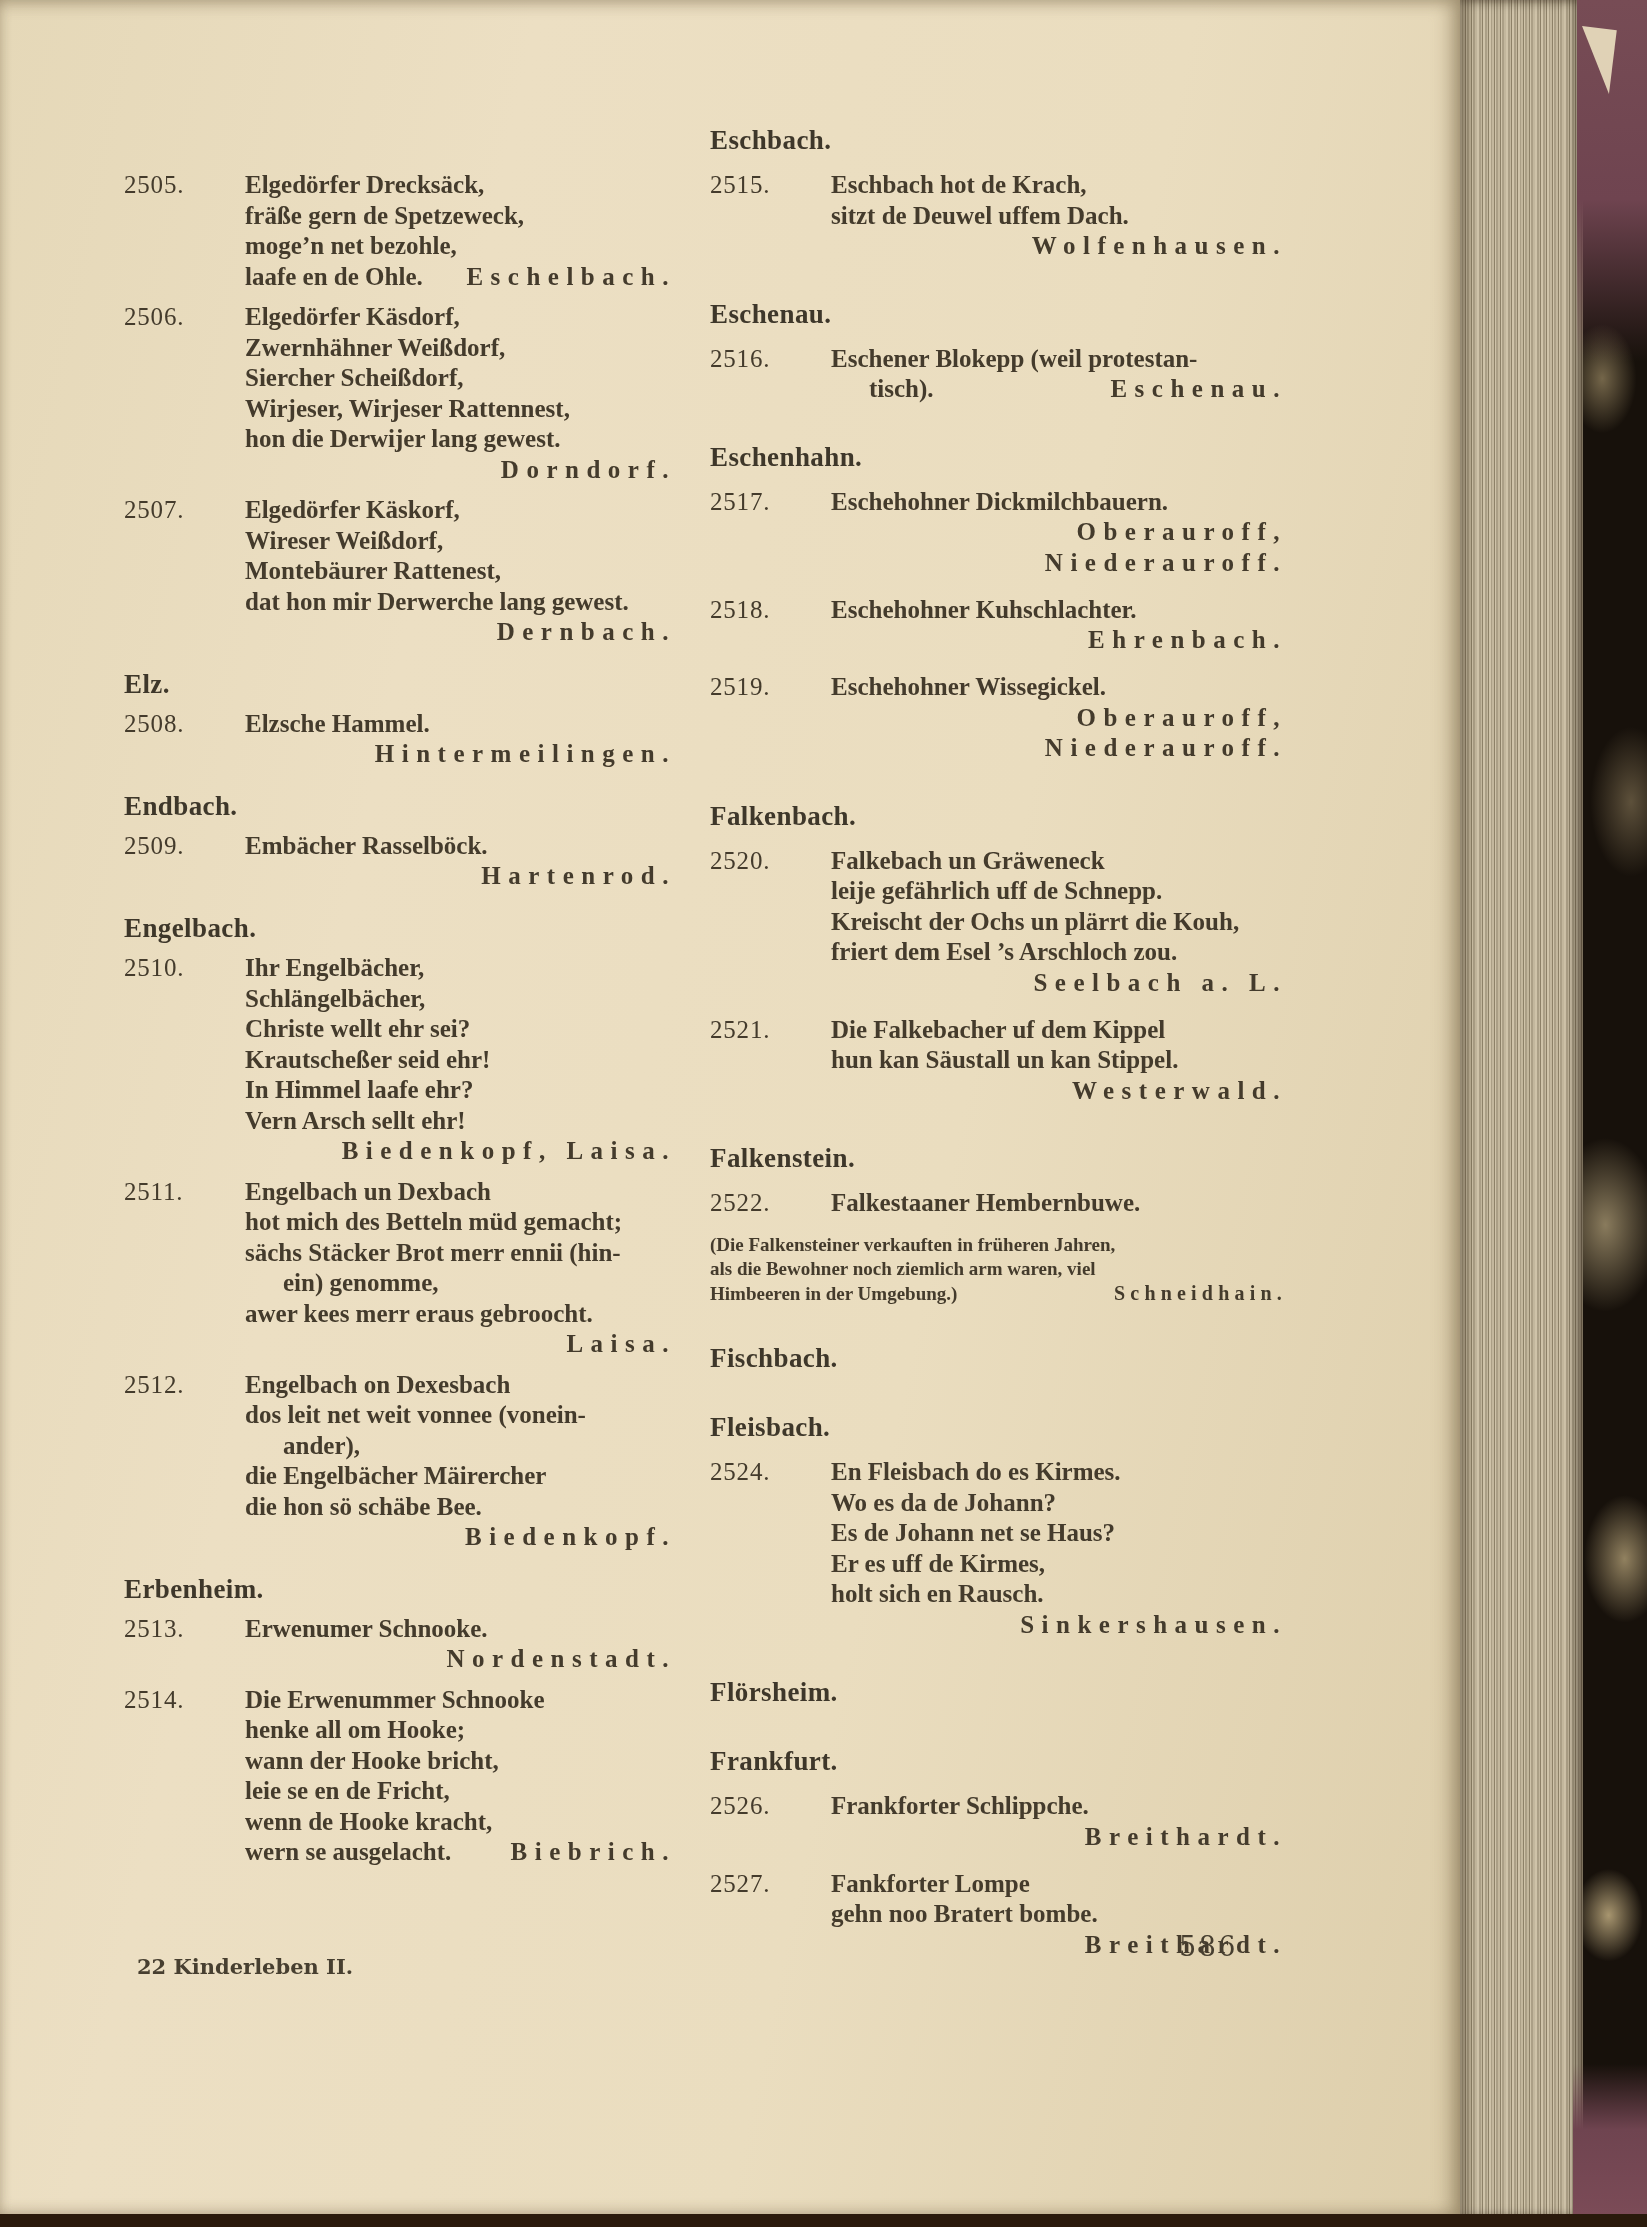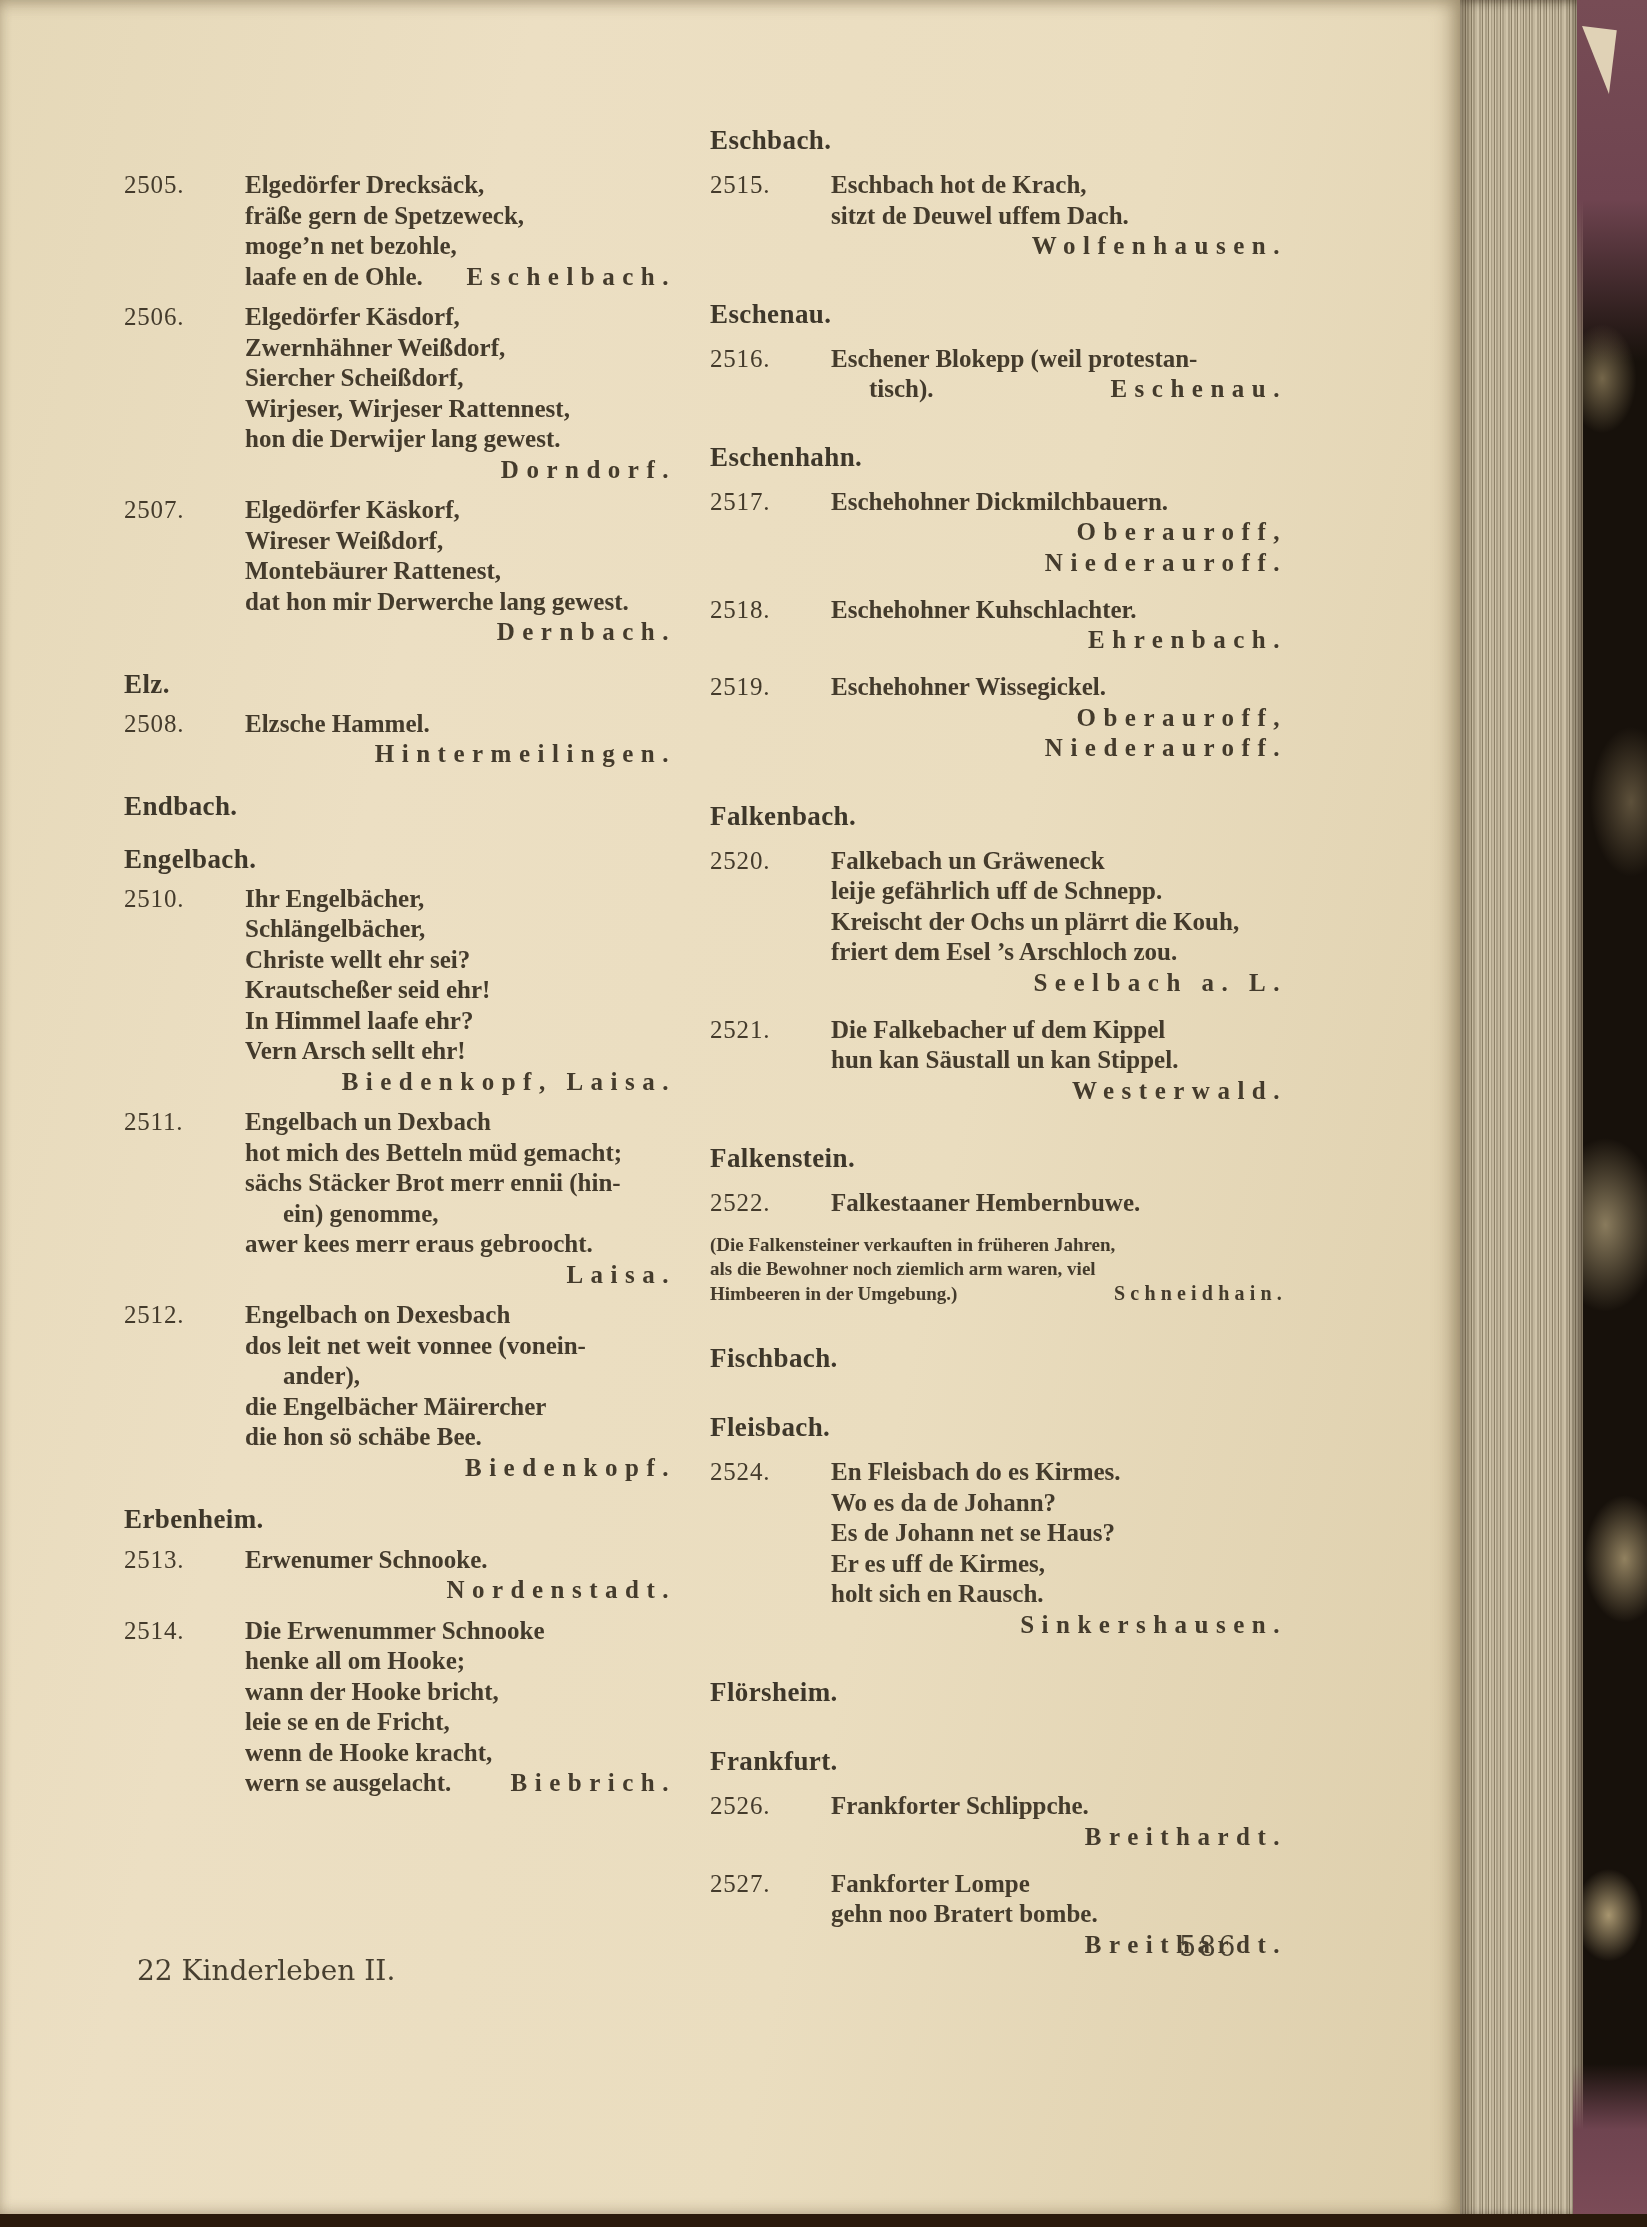--- a/index.html
+++ b/index.html
@@ -50,21 +50,21 @@
   .attr{text-align:right;letter-spacing:.30em;font-weight:bold;}
   .attr-inline{letter-spacing:.30em;font-weight:bold;padding-left:15px;flex:0 0 auto;}
 
   .note{font-size:19px;line-height:24px;font-weight:bold;margin:-1.6px 0 16.5px;}
   .note .note-line{white-space:nowrap;}
   .note .flexline{display:flex;justify-content:space-between;align-items:baseline;gap:8px;}
   .note-attr{letter-spacing:.26em;font-size:20px;}
 
   .pagenum{position:absolute;left:1129px;top:1931px;width:109px;text-align:right;
            font-size:27px;letter-spacing:2.5px;color:#473f30;}
-  .footer{position:absolute;left:137px;top:1954px;font-size:28px;font-weight:normal;color:#473f30;text-align:center;}
+  .footer{position:absolute;left:137px;top:1954px;font-size:21px;font-weight:bold;color:#473f30;text-align:center;}
 </style>
 </head>
 <body>
 
 <div class="photo">
   <div class="paper">
     <div class="col col-left">
         <div class="entry">
           <div class="num">2505.</div>
           <div class="body">
@@ -100,20 +100,27 @@
         </div>
         <div class="sect-header">Elz.</div>
         <div class="entry">
           <div class="num">2508.</div>
           <div class="body">
             <div class="line">Elzsche Hammel.</div>
             <div class="attr">Hintermeilingen.</div>
           </div>
         </div>
         <div class="sect-header">Endbach.</div>
+        <div class="entry">
+          <div class="num">2509.</div>
+          <div class="body">
+            <div class="line">Embächer Rasselböck.</div>
+            <div class="attr">Hartenrod.</div>
+          </div>
+        </div>
         <div class="sect-header">Engelbach.</div>
         <div class="entry">
           <div class="num">2510.</div>
           <div class="body">
             <div class="line">Ihr Engelbächer,</div>
             <div class="line">Schlängelbächer,</div>
             <div class="line">Christe wellt ehr sei?</div>
             <div class="line">Krautscheßer seid ehr!</div>
             <div class="line">In Himmel laafe ehr?</div>
             <div class="line">Vern Arsch sellt ehr!</div>

